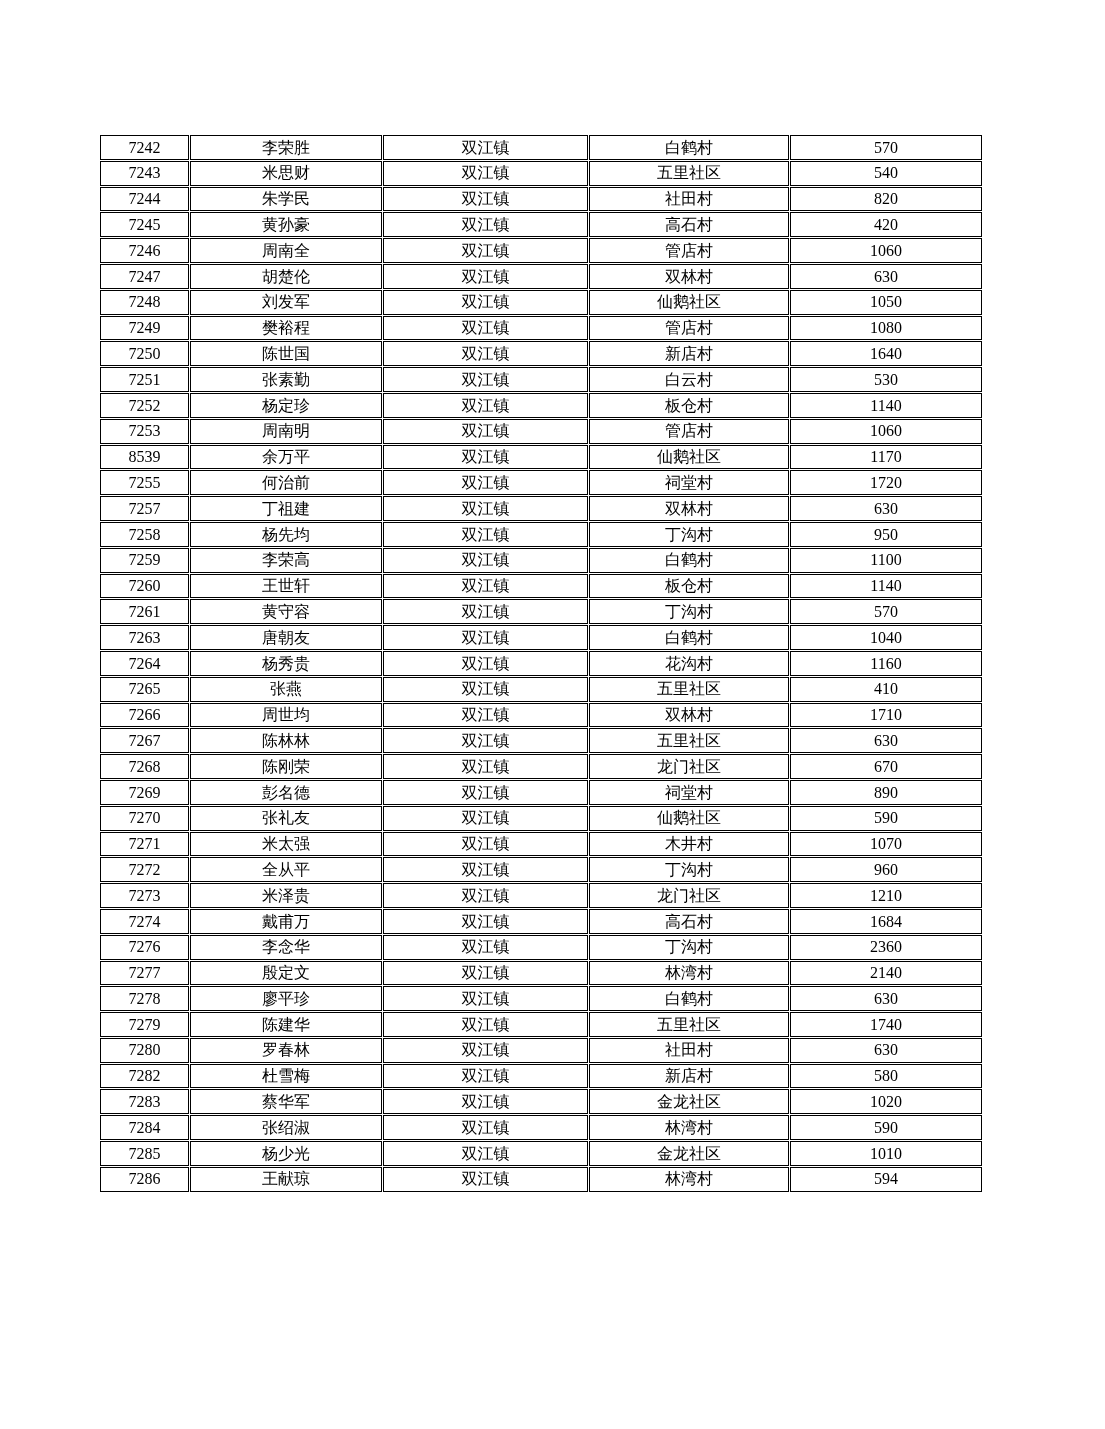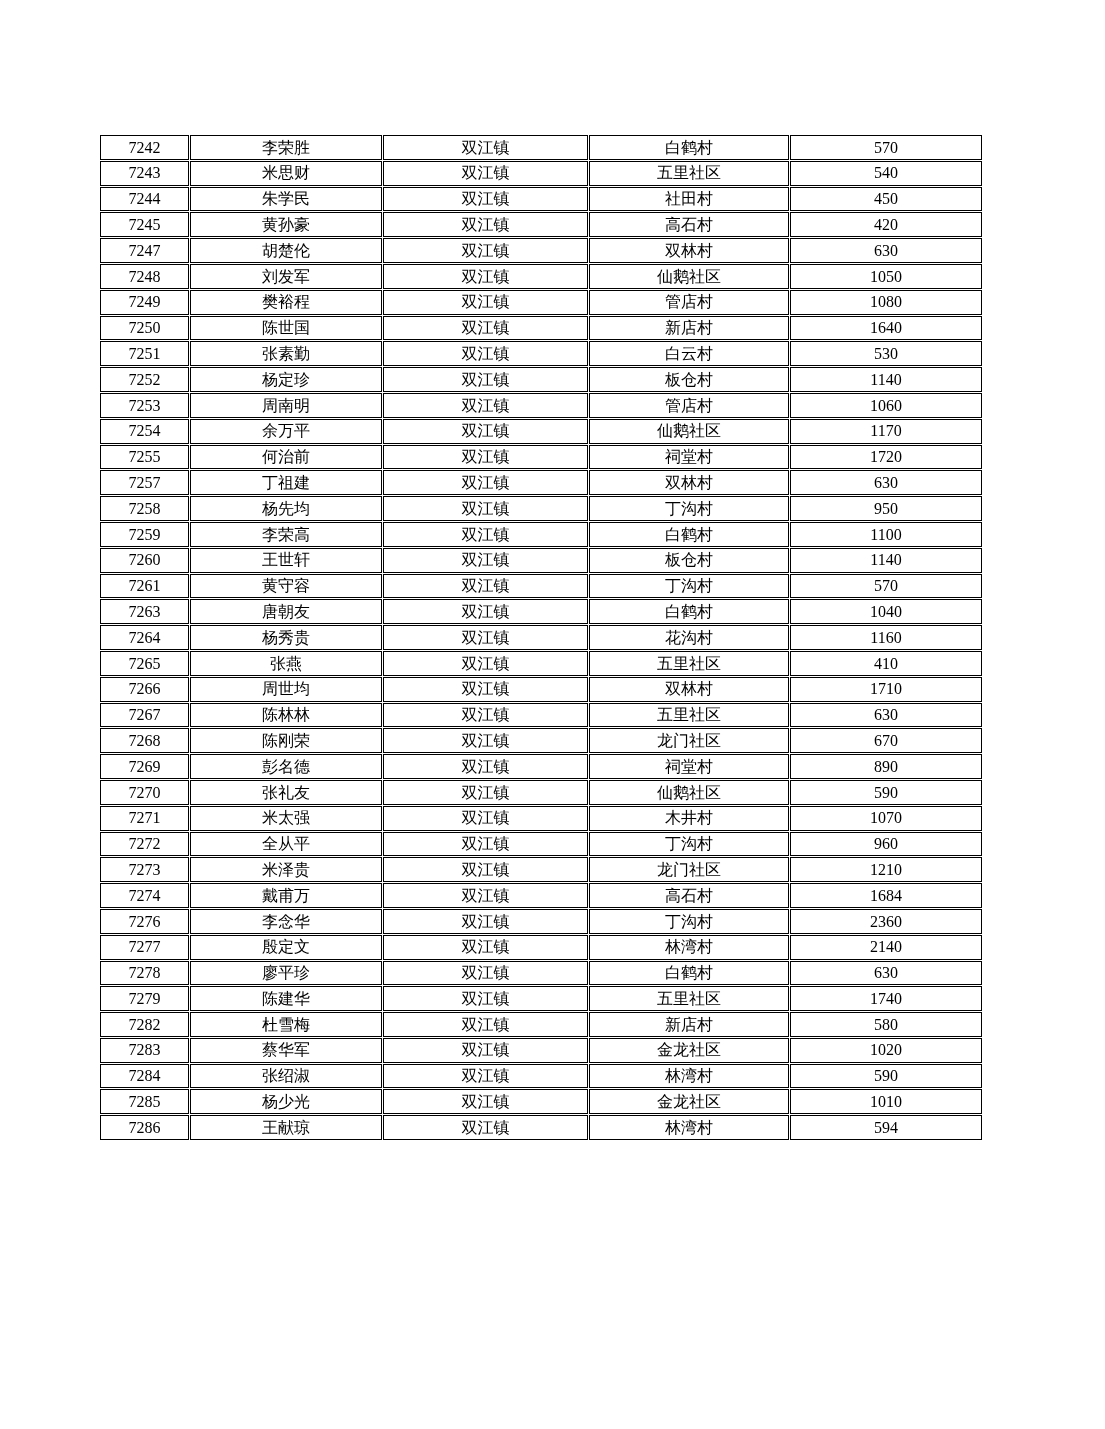--- a/index.html
+++ b/index.html
@@ -75,30 +75,37 @@
           <td>米思财</td>
           <td>双江镇</td>
           <td>五里社区</td>
           <td>540</td>
         </tr>
         <tr>
           <td>7244</td>
           <td>朱学民</td>
           <td>双江镇</td>
           <td>社田村</td>
-          <td>450</td>
+          <td>820</td>
         </tr>
         <tr>
           <td>7245</td>
           <td>黄孙豪</td>
           <td>双江镇</td>
           <td>高石村</td>
           <td>420</td>
         </tr>
         <tr>
+          <td>7246</td>
+          <td>周南全</td>
+          <td>双江镇</td>
+          <td>管店村</td>
+          <td>1060</td>
+        </tr>
+        <tr>
           <td>7247</td>
           <td>胡楚伦</td>
           <td>双江镇</td>
           <td>双林村</td>
           <td>630</td>
         </tr>
         <tr>
           <td>7248</td>
           <td>刘发军</td>
           <td>双江镇</td>
@@ -134,21 +141,21 @@
           <td>1140</td>
         </tr>
         <tr>
           <td>7253</td>
           <td>周南明</td>
           <td>双江镇</td>
           <td>管店村</td>
           <td>1060</td>
         </tr>
         <tr>
-          <td>7254</td>
+          <td>8539</td>
           <td>余万平</td>
           <td>双江镇</td>
           <td>仙鹅社区</td>
           <td>1170</td>
         </tr>
         <tr>
           <td>7255</td>
           <td>何治前</td>
           <td>双江镇</td>
           <td>祠堂村</td>
@@ -293,20 +300,27 @@
           <td>双江镇</td>
           <td>白鹤村</td>
           <td>630</td>
         </tr>
         <tr>
           <td>7279</td>
           <td>陈建华</td>
           <td>双江镇</td>
           <td>五里社区</td>
           <td>1740</td>
+        </tr>
+        <tr>
+          <td>7280</td>
+          <td>罗春林</td>
+          <td>双江镇</td>
+          <td>社田村</td>
+          <td>630</td>
         </tr>
         <tr>
           <td>7282</td>
           <td>杜雪梅</td>
           <td>双江镇</td>
           <td>新店村</td>
           <td>580</td>
         </tr>
         <tr>
           <td>7283</td>

